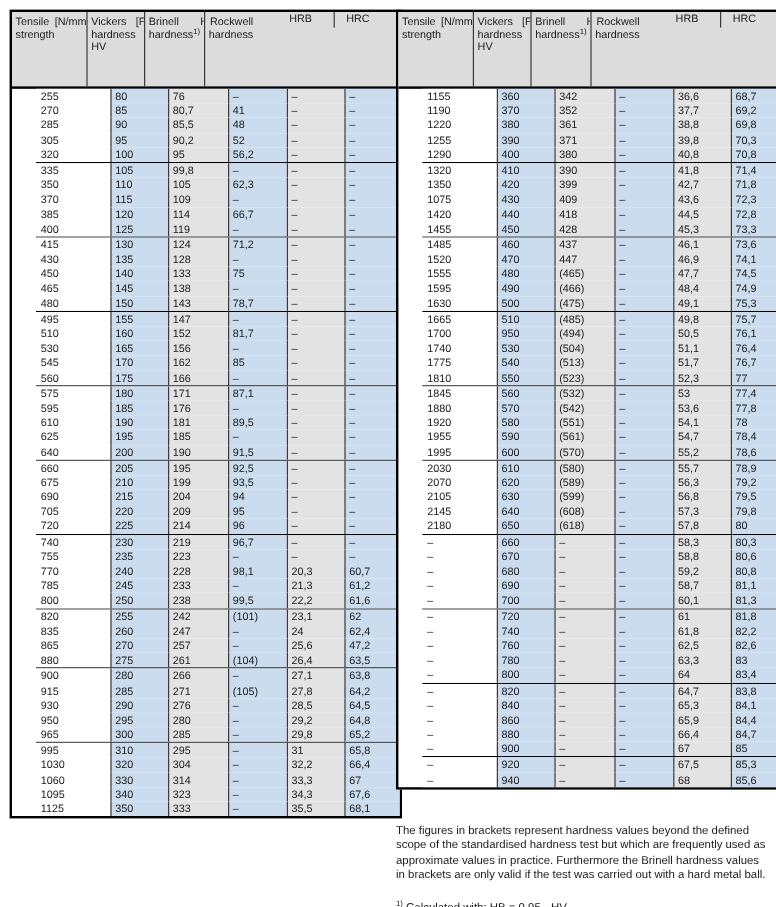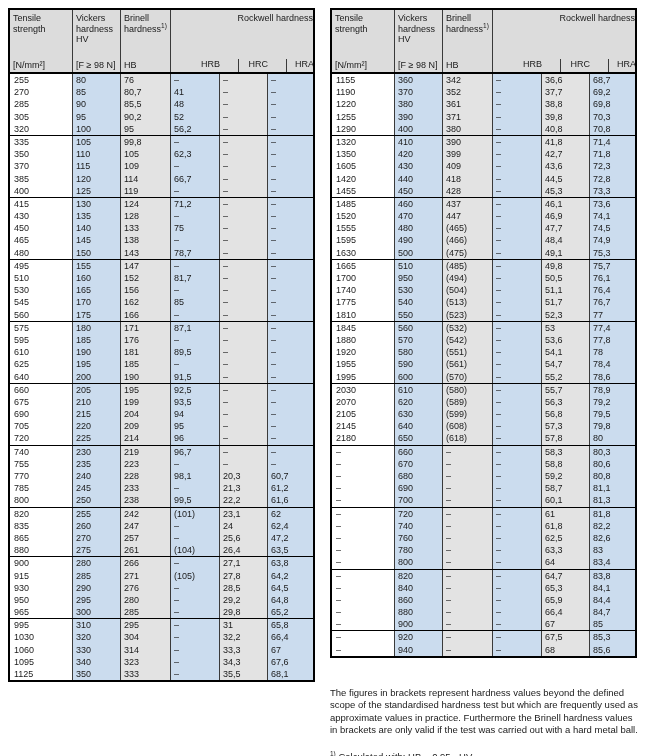--- a/index.html
+++ b/index.html
@@ -20,37 +20,37 @@
   }
   #left-table{left:8px;}
   #right-table{left:330px;}
   
   .thead{
     display:grid;grid-template-columns:62px 48px 50px 143px;
     height:62px;background:var(--header-gray);border-bottom:2px solid var(--border);
   }
   .hcell{
     font-size:9px;line-height:10.5px;
-    display:flex;flex-direction:column;justify-content:space-between;
+    display:flex;flex-direction:row;justify-content:space-between;
     padding:3px 0 2px 3px;overflow:hidden;
   }
   .hcell.bordered{border-left:1px solid var(--grid-line);}
   .hname{white-space:normal;}
   .hunit{white-space:nowrap;}
   .hcell.rockwell{padding:0;text-align:right;}
   .rockwell-name{padding:3px 0 0 3px;}
   .rockwell-units{
     display:grid;grid-template-columns:49px 48px 46px;height:13px;
   }
   .rockwell-units .runit{
     padding-left:3px;line-height:11px;
   }
   .rockwell-units .runit.bordered{border-left:1px solid var(--grid-line);margin-left:18px;}
   
-  .tbody{display:block;}
+  .tbody{display:block;padding-left:20px;}
   .group{display:block;}
   .group + .group{border-top:1.5px solid var(--border);}
   .trow{
     display:grid;grid-template-columns:62px 48px 50px 49px 48px 46px;
     height:12.2px;
   }
   .cell{
     font-size:9px;line-height:12.2px;padding-left:3px;
     overflow:hidden;white-space:nowrap;
   }
@@ -589,21 +589,21 @@
         </div>
         <div class="trow">
           <div class="cell c0">1350</div>
           <div class="cell c1 bordered">420</div>
           <div class="cell c2 bordered">399</div>
           <div class="cell c3 bordered">–</div>
           <div class="cell c4 bordered">42,7</div>
           <div class="cell c5 bordered">71,8</div>
         </div>
         <div class="trow">
-          <div class="cell c0">1605</div>
+          <div class="cell c0">1075</div>
           <div class="cell c1 bordered">430</div>
           <div class="cell c2 bordered">409</div>
           <div class="cell c3 bordered">–</div>
           <div class="cell c4 bordered">43,6</div>
           <div class="cell c5 bordered">72,3</div>
         </div>
         <div class="trow">
           <div class="cell c0">1420</div>
           <div class="cell c1 bordered">440</div>
           <div class="cell c2 bordered">418</div>

